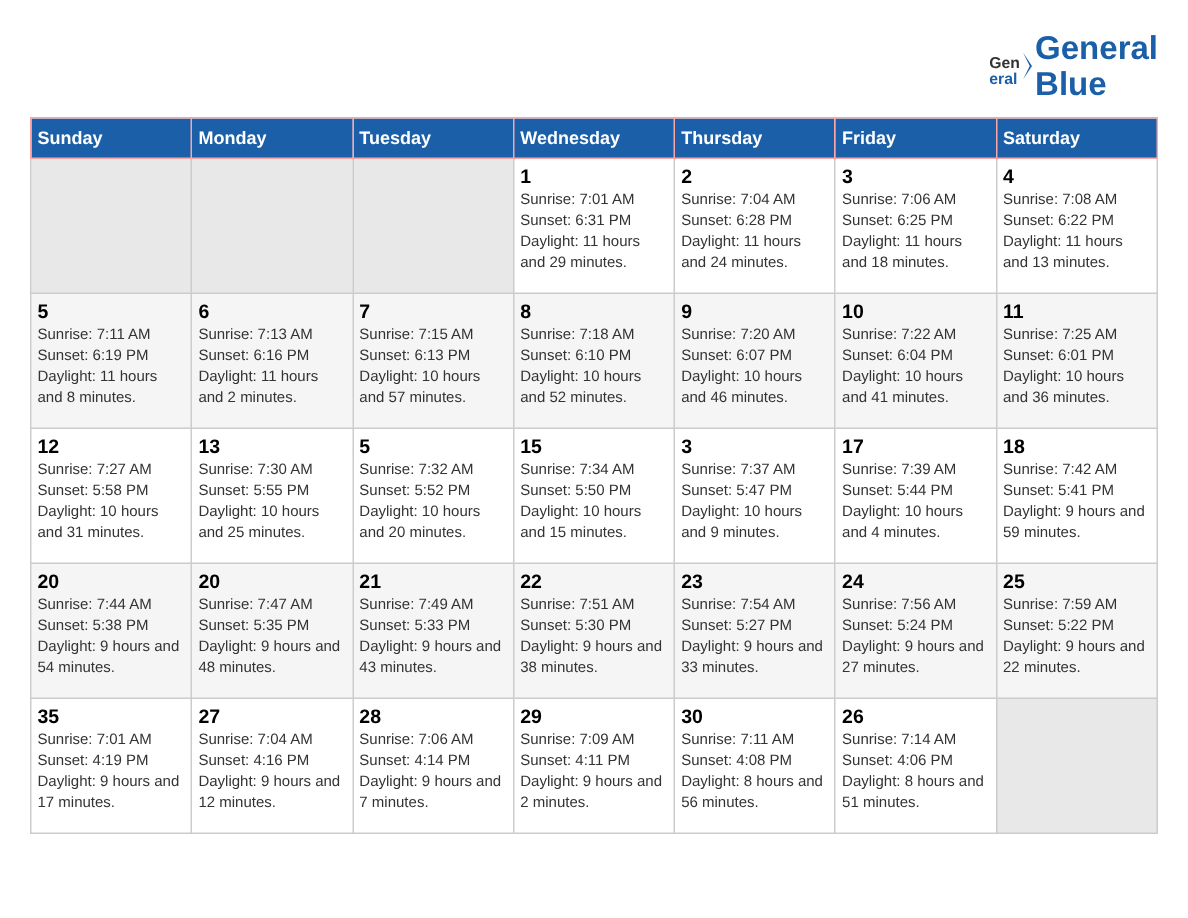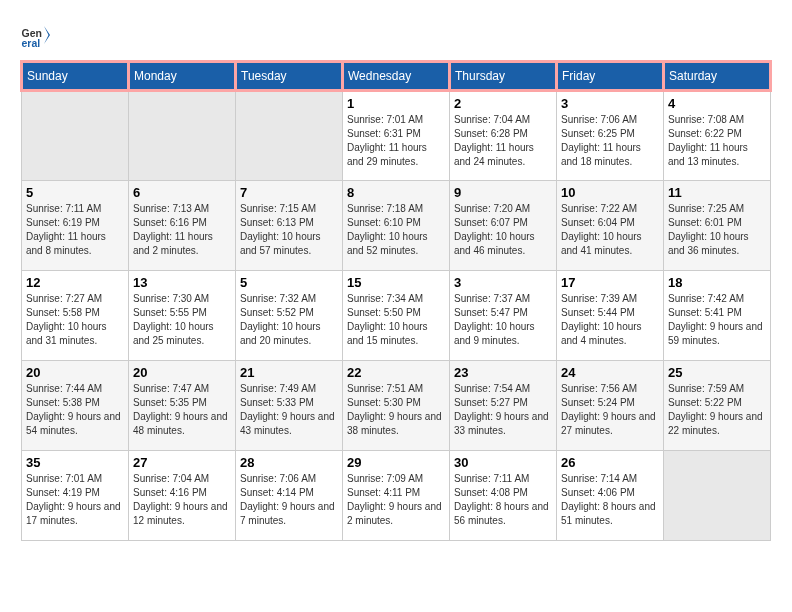--- a/index.html
+++ b/index.html
@@ -5,21 +5,21 @@
     * { box-sizing: border-box; margin: 0; padding: 0; }
     body {
       font-family: Arial, sans-serif;
       background: #fff;
       width: 792px;
       min-height: 612px;
       padding: 20px;
     }
     .header {
       display: flex;
-      justify-content: space-between;
+      justify-content: flex-end;
       align-items: flex-start;
       margin-bottom: 10px;
     }
     .logo {
       display: flex;
       align-items: center;
     }
     .logo-text {
       font-size: 22px;
       font-weight: bold;
@@ -50,22 +50,22 @@
       width: 100%;
       border-collapse: collapse;
       font-size: 11px;
     }
     thead tr th {
       background-color: #1a5fa8;
       color: #fff;
       padding: 6px 4px;
       text-align: left;
       font-size: 12px;
-      font-weight: normal;
-      border: 3px solid #fca5a5;
+      font-weight: bold;
+      border: 1px solid #fca5a5;
     }
     tbody tr td {
       border: 1px solid #ccc;
       vertical-align: top;
       padding: 4px;
       height: 90px;
       width: calc(100%/7);
       background: #fff;
     }
     tbody tr:nth-child(even) td {
@@ -88,20 +88,25 @@
 </head>
 <body>
 
 <div class="header">
   <div class="logo">
     <svg class="logo-icon" viewBox="0 0 40 40">
       <text x="2" y="22" font-size="14" font-weight="bold" fill="#333">Gen</text>
       <text x="2" y="36" font-size="14" font-weight="bold" fill="#1a5fa8">eral</text>
       <polygon points="32,8 40,20 32,32 38,20" fill="#1a5fa8"></polygon>
     </svg>
+    <div>
+      <div class="logo-text">
+        <span>General</span><br><span style="color:#1a5fa8">Blue</span>
+      </div>
+    </div>
   </div>
 </div>
 
 <table>
   <thead>
     <tr>
     <th>Sunday</th>
         <th>Monday</th>
         <th>Tuesday</th>
         <th>Wednesday</th>

